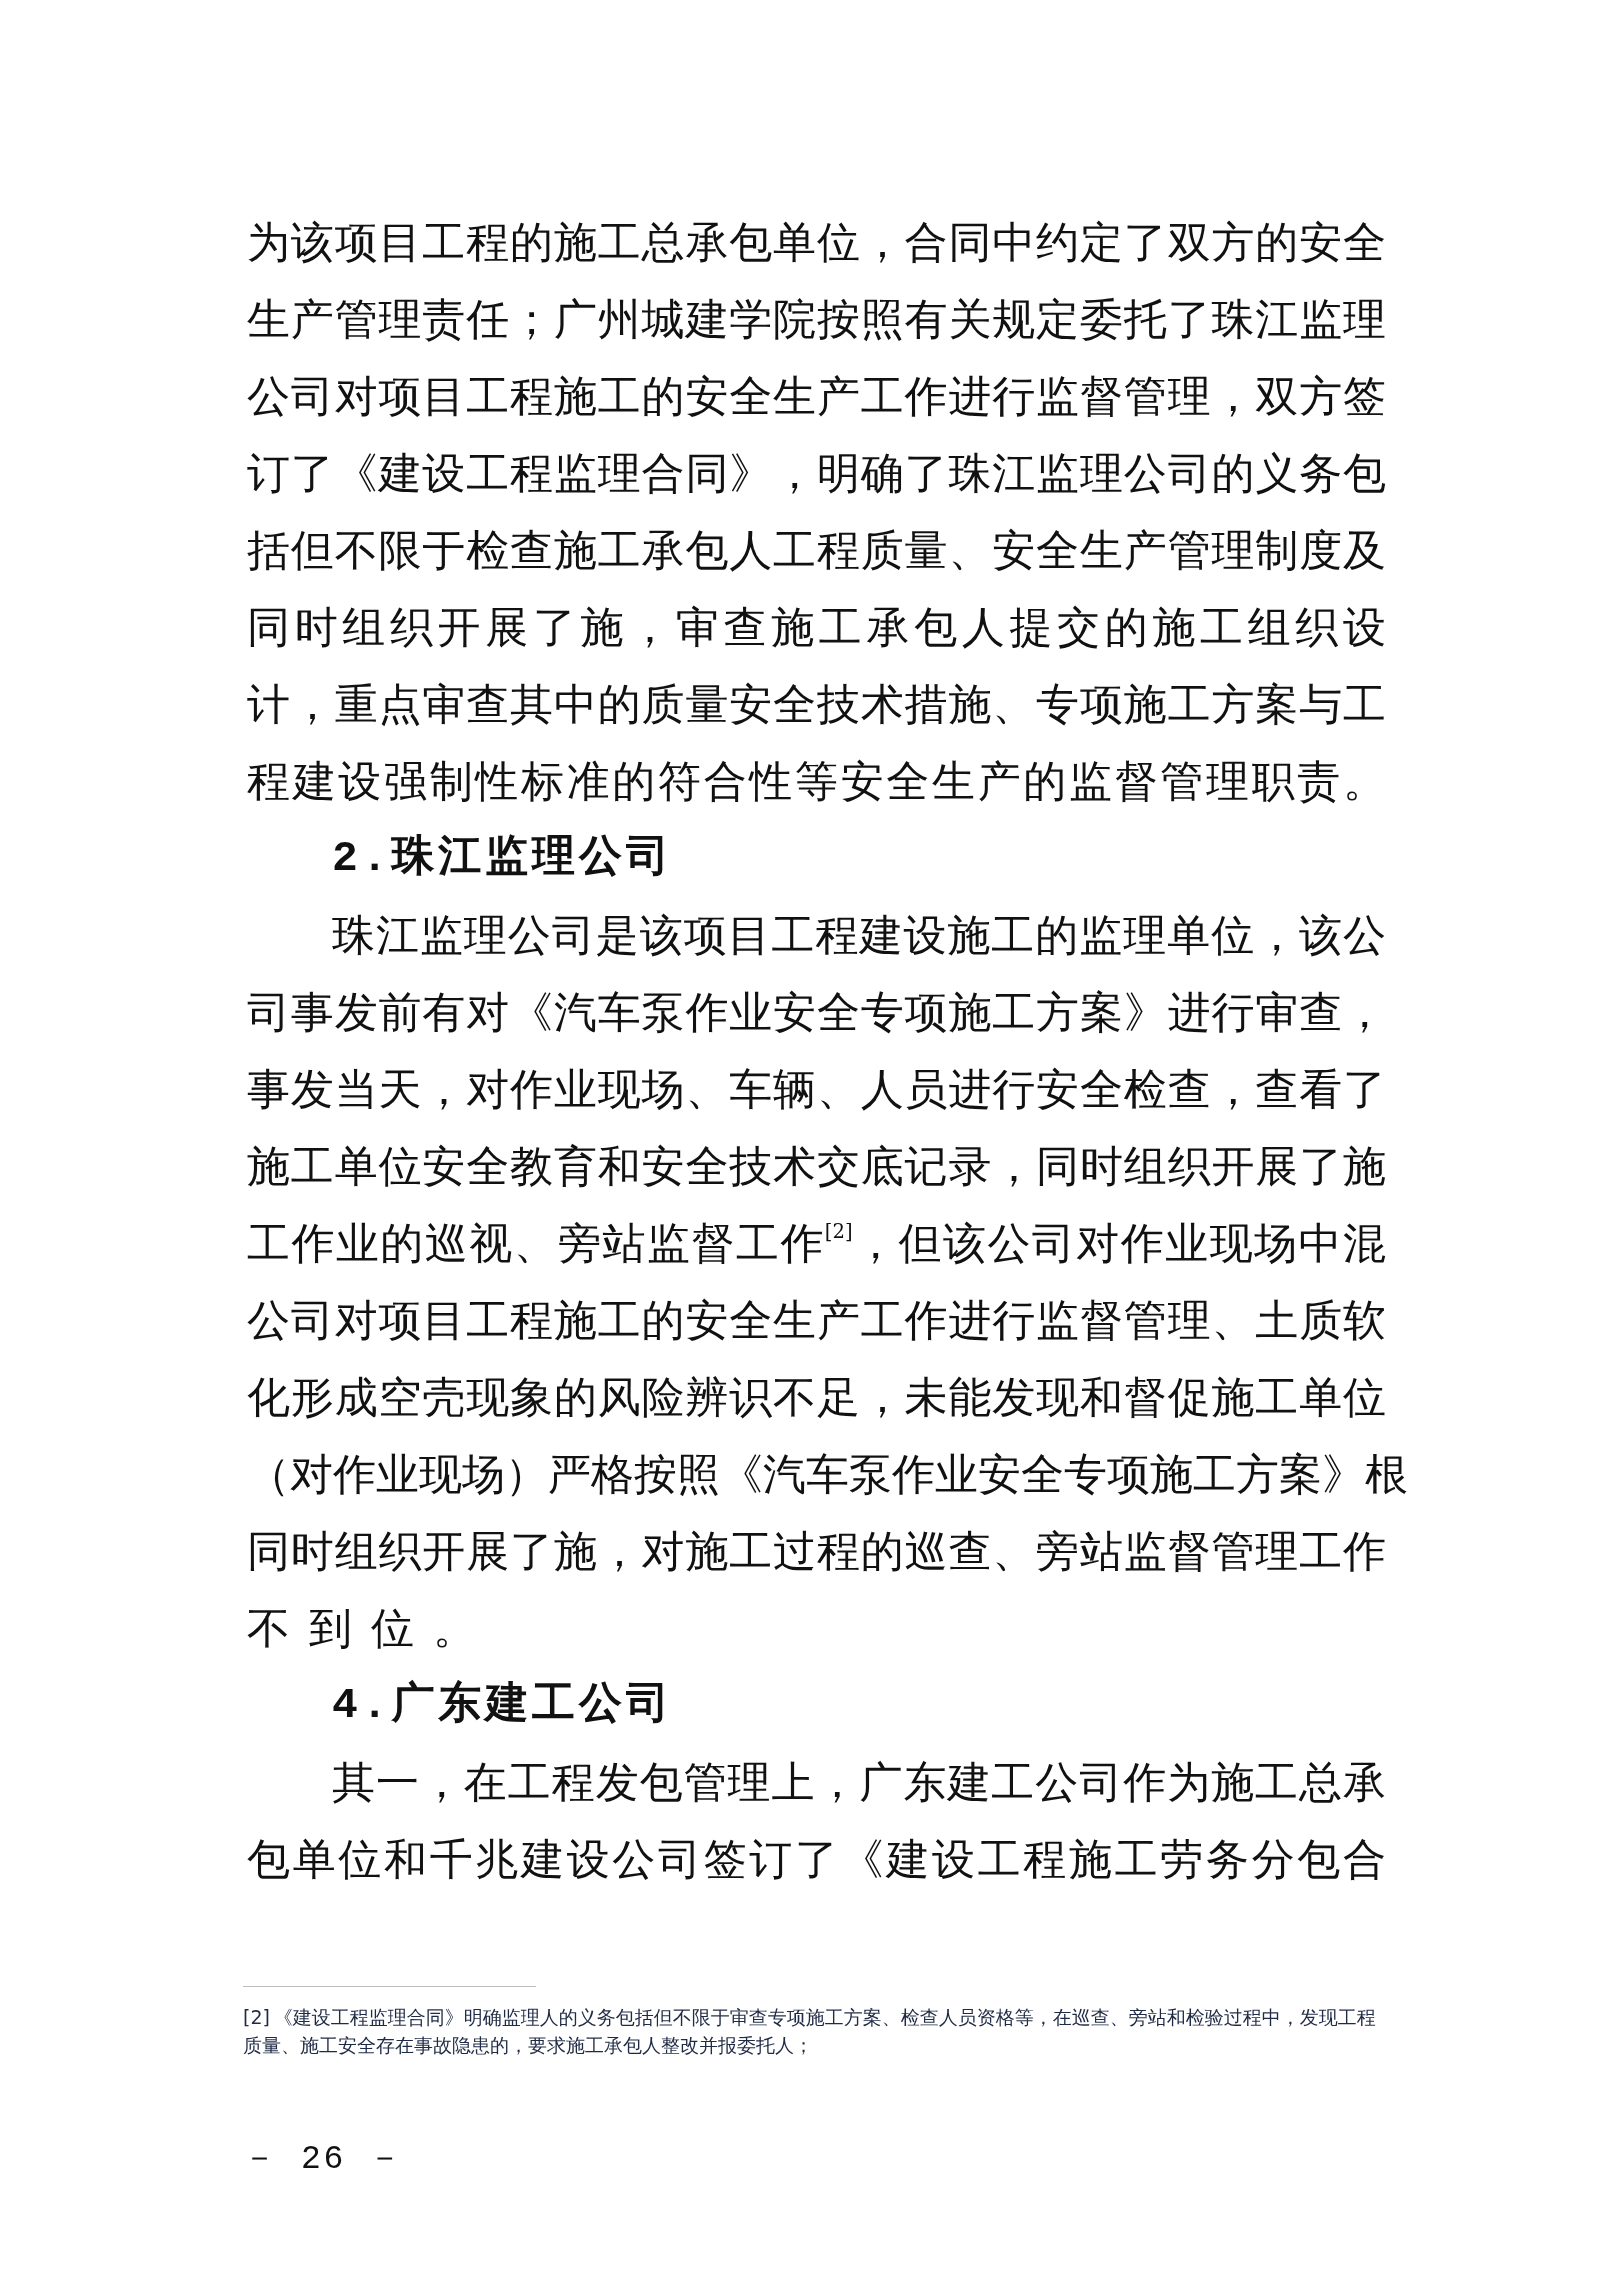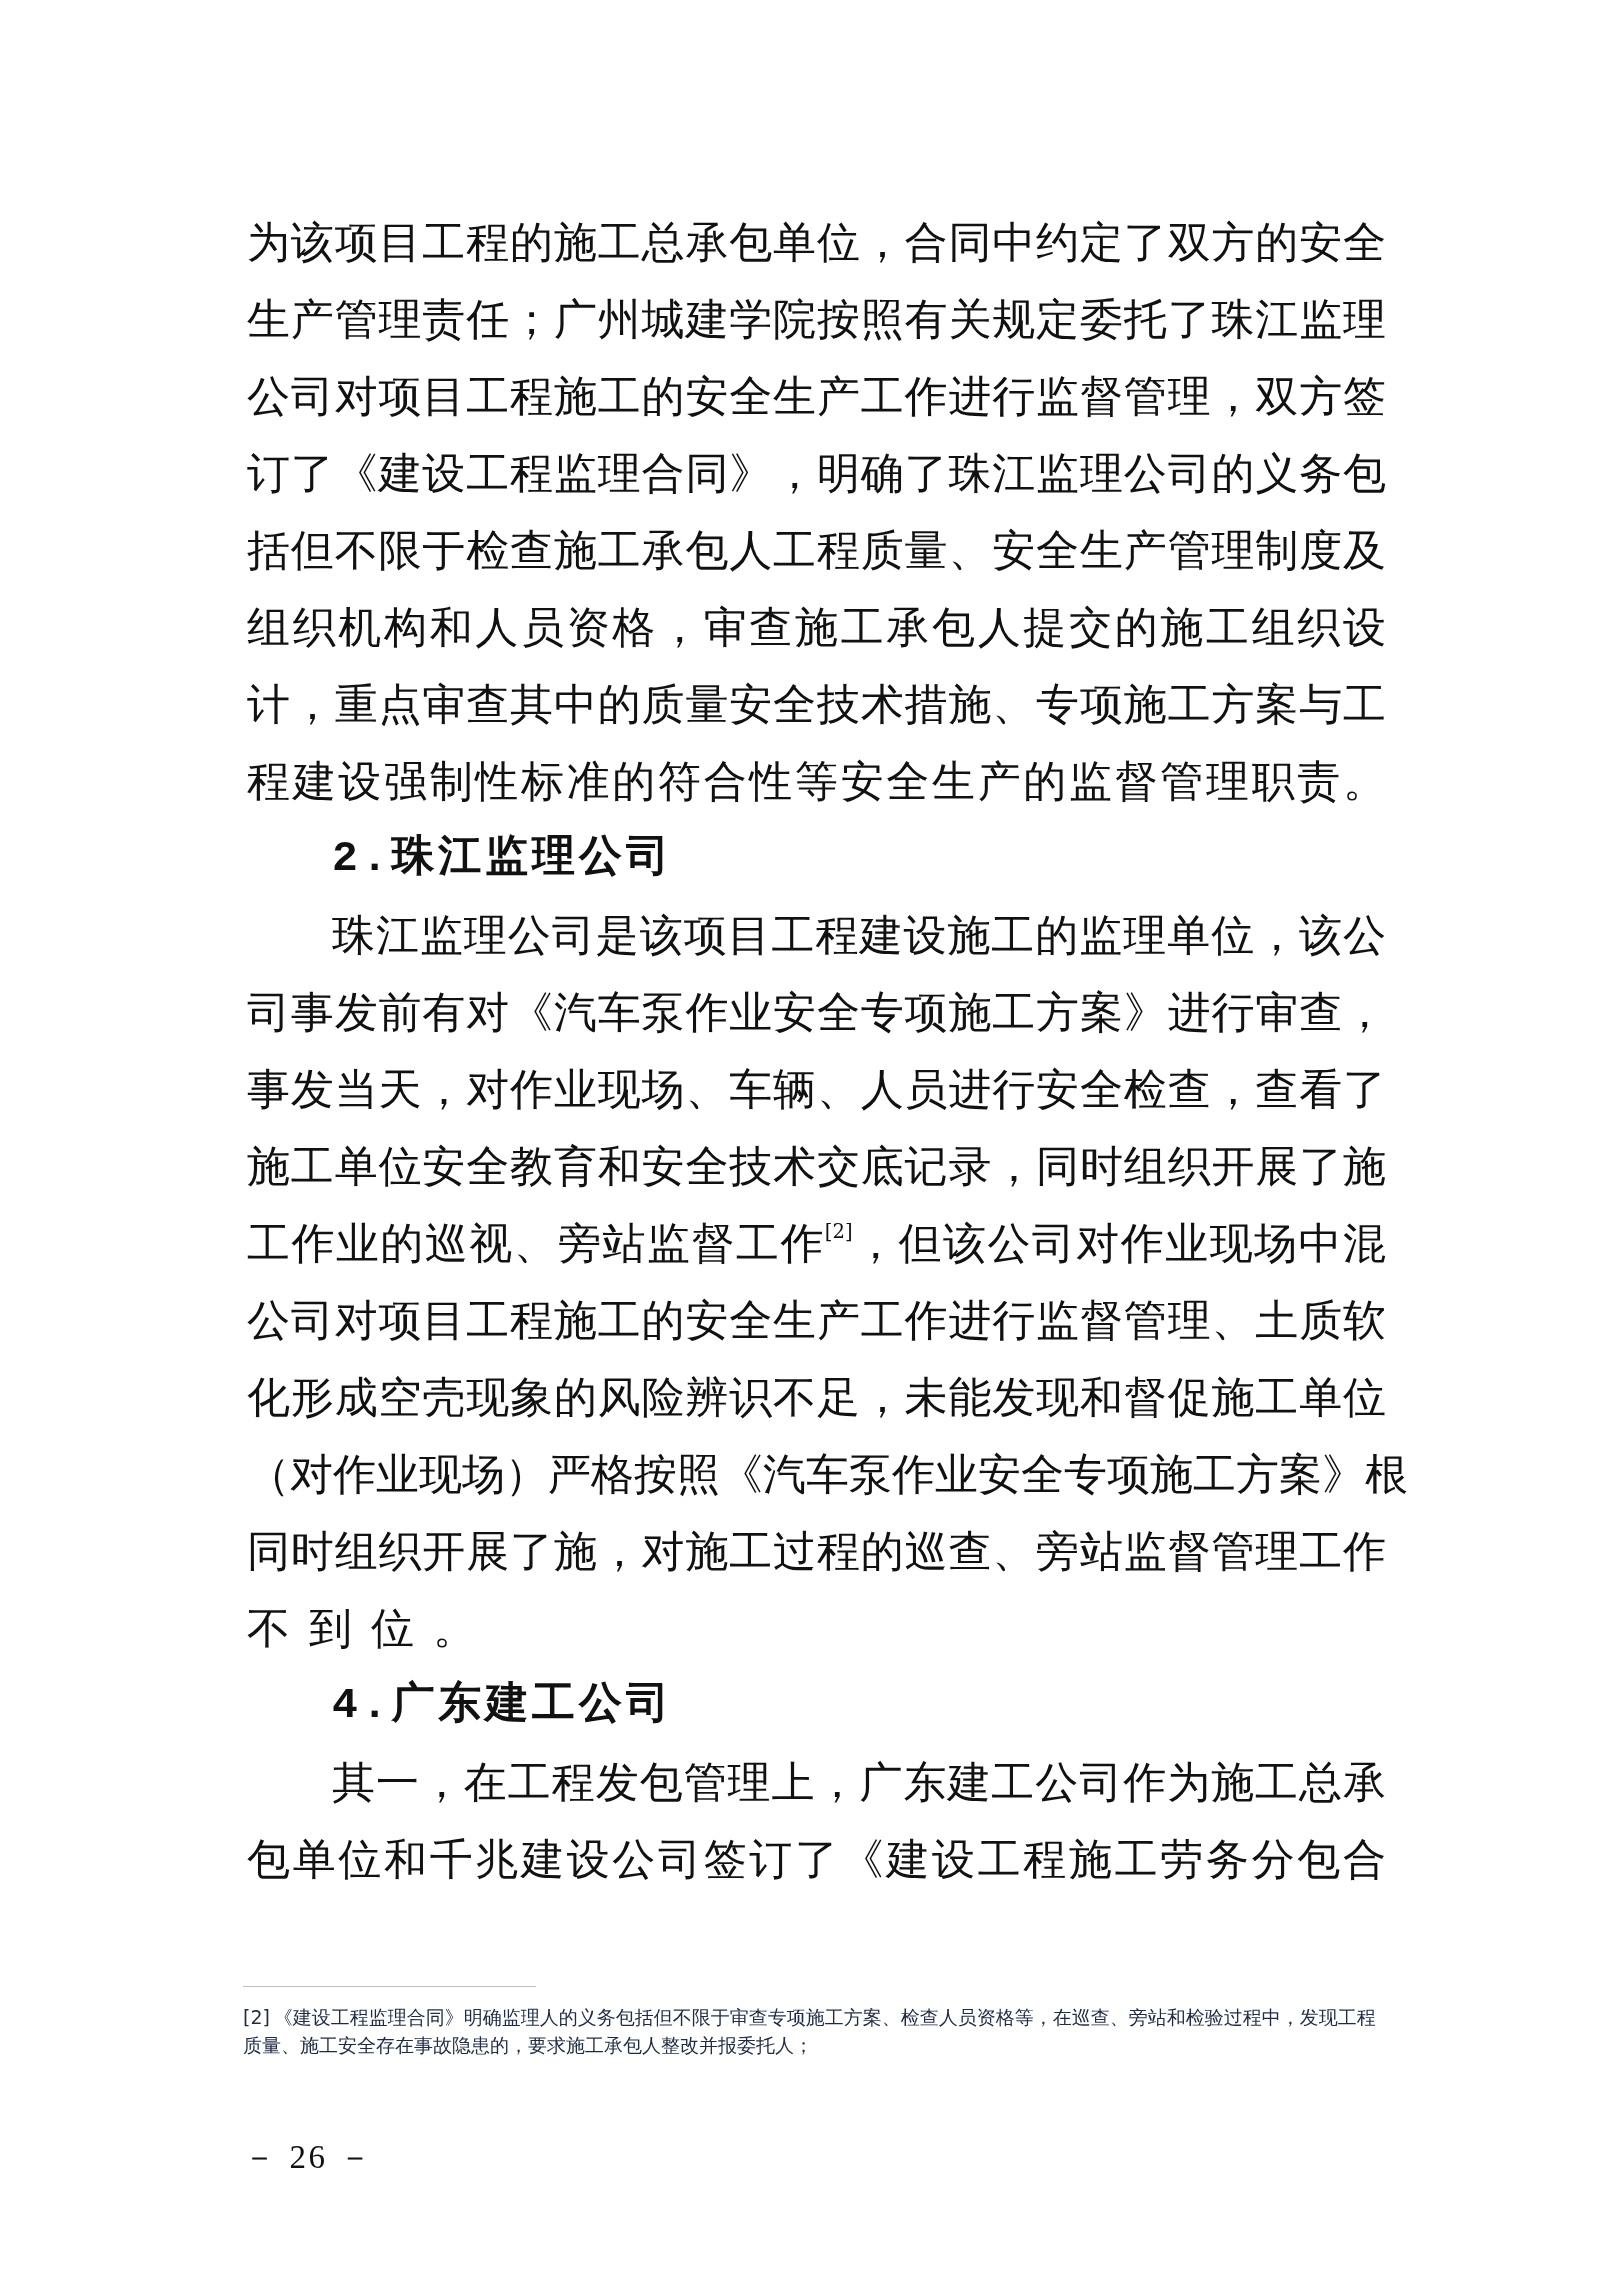--- a/index.html
+++ b/index.html
@@ -51,38 +51,38 @@
       font-family: "DejaVu Sans", "Liberation Sans", sans-serif;
       font-size: 19px;
       line-height: 27.5px;
       color: #1f2a44;
     }
     .footnote .fn-mark { margin-right: 3.9px; }
     .page-number {
       position: absolute;
       left: 243px;
       top: 2135px;
-      font-family: Liberation Serif, serif;
+      font-family: Liberation Mono, monospace;
       font-size: 33px;
       color: #111111;
       letter-spacing: 2.6px;
       white-space: pre;
     }
   </style>
 </head>
 <body>
 
 <div class="page">
   <div class="body-text">
     <span class="line justify">为该项目工程的施工总承包单位，合同中约定了双方的安全</span>
     <span class="line justify">生产管理责任；广州城建学院按照有关规定委托了珠江监理</span>
     <span class="line justify">公司对项目工程施工的安全生产工作进行监督管理，双方签</span>
     <span class="line justify">订了《建设工程监理合同》，明确了珠江监理公司的义务包</span>
     <span class="line justify">括但不限于检查施工承包人工程质量、安全生产管理制度及</span>
-    <span class="line justify">组织机构和人员资格，审查施工承包人提交的施工组织设</span>
+    <span class="line justify">同时组织开展了施，审查施工承包人提交的施工组织设</span>
     <span class="line justify">计，重点审查其中的质量安全技术措施、专项施工方案与工</span>
     <span class="line justify">程建设强制性标准的符合性等安全生产的监督管理职责。</span>
     <span class="line heading">2.珠江监理公司</span>
     <span class="line justify indent">珠江监理公司是该项目工程建设施工的监理单位，该公</span>
     <span class="line justify">司事发前有对《汽车泵作业安全专项施工方案》进行审查，</span>
     <span class="line justify">事发当天，对作业现场、车辆、人员进行安全检查，查看了</span>
     <span class="line justify">施工单位安全教育和安全技术交底记录，同时组织开展了施</span>
     <span class="line justify"><span>工作业的巡视、旁站监督工作</span><sup class="fnref">[2]</sup><span>，但该公司对作业现场中混</span></span>
     <span class="line justify">公司对项目工程施工的安全生产工作进行监督管理、土质软</span>
     <span class="line justify">化形成空壳现象的风险辨识不足，未能发现和督促施工单位</span>

